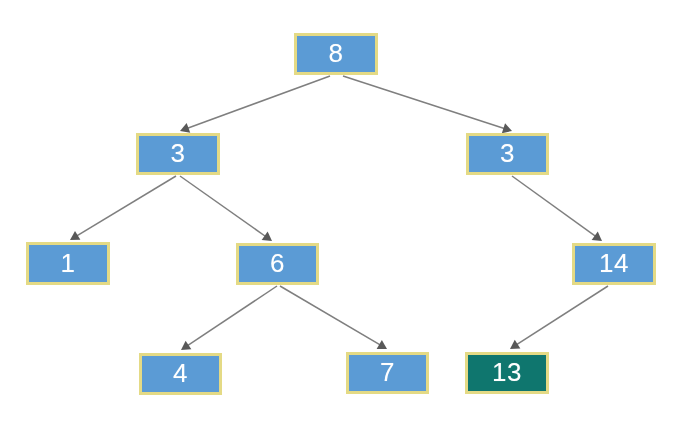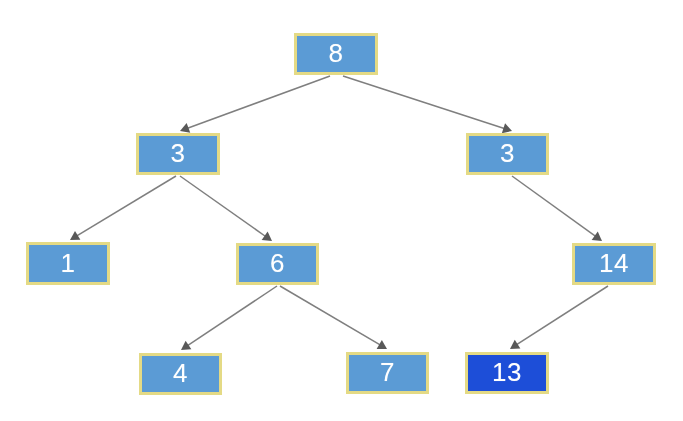--- a/index.html
+++ b/index.html
@@ -105,18 +105,18 @@
       </div>
       <div class="tree-node" style="left: 572px; top: 243px; width: 84px; height: 42px; background: rgb(91, 155, 213); border-color: rgb(228, 218, 133); color: rgb(255, 255, 255);">
         <span class="node-label">14</span>
       </div>
       <div class="tree-node" style="left: 139px; top: 353px; width: 83px; height: 42px; background: rgb(91, 155, 213); border-color: rgb(228, 218, 133); color: rgb(255, 255, 255);">
         <span class="node-label">4</span>
       </div>
       <div class="tree-node" style="left: 346px; top: 352px; width: 83px; height: 42px; background: rgb(91, 155, 213); border-color: rgb(228, 218, 133); color: rgb(255, 255, 255);">
         <span class="node-label">7</span>
       </div>
-      <div class="tree-node" style="left: 465px; top: 352px; width: 84px; height: 42px; background: #1d4ed8; border-color: rgb(228, 218, 133); color: rgb(255, 255, 255);">
+      <div class="tree-node" style="left: 465px; top: 352px; width: 84px; height: 42px; background: #0f766e; border-color: rgb(228, 218, 133); color: rgb(255, 255, 255);">
         <span class="node-label">13</span>
       </div>
     </div>
 
 </div>
 
 </body></html>

